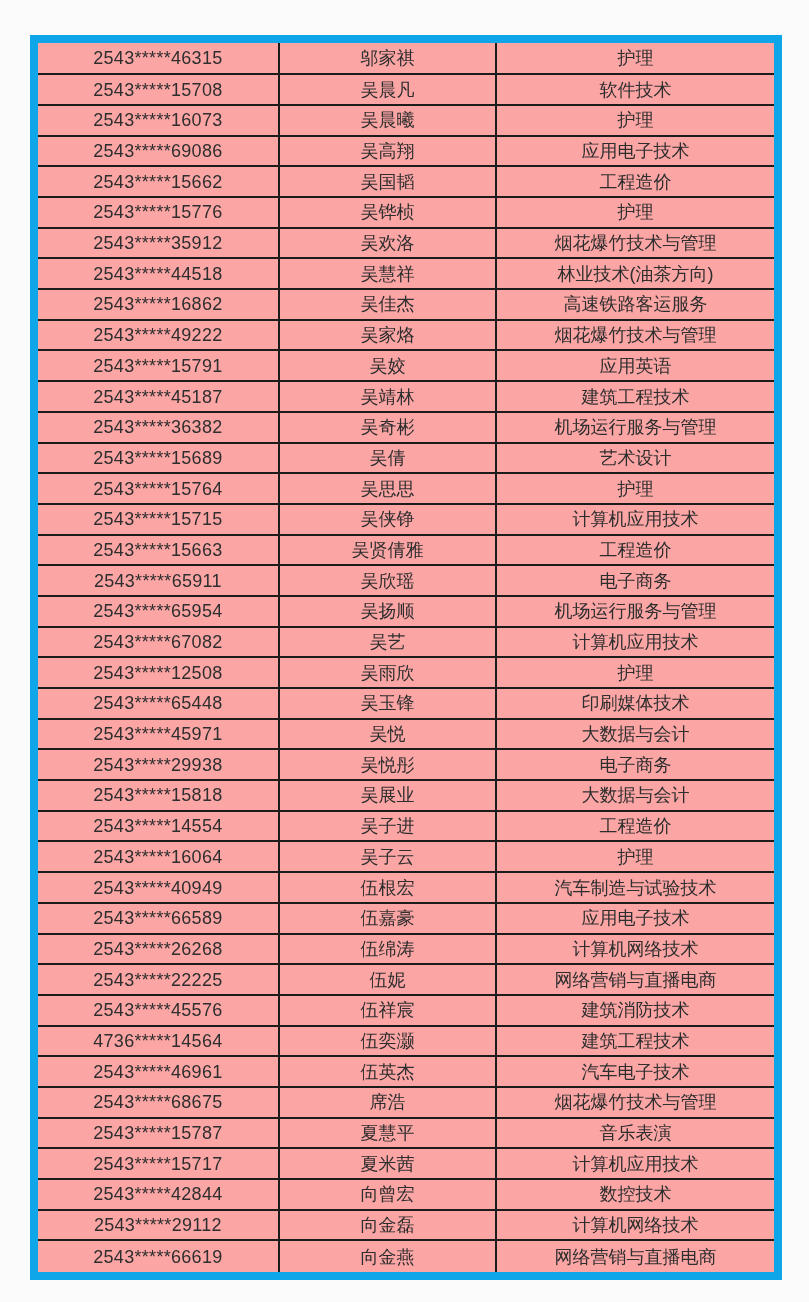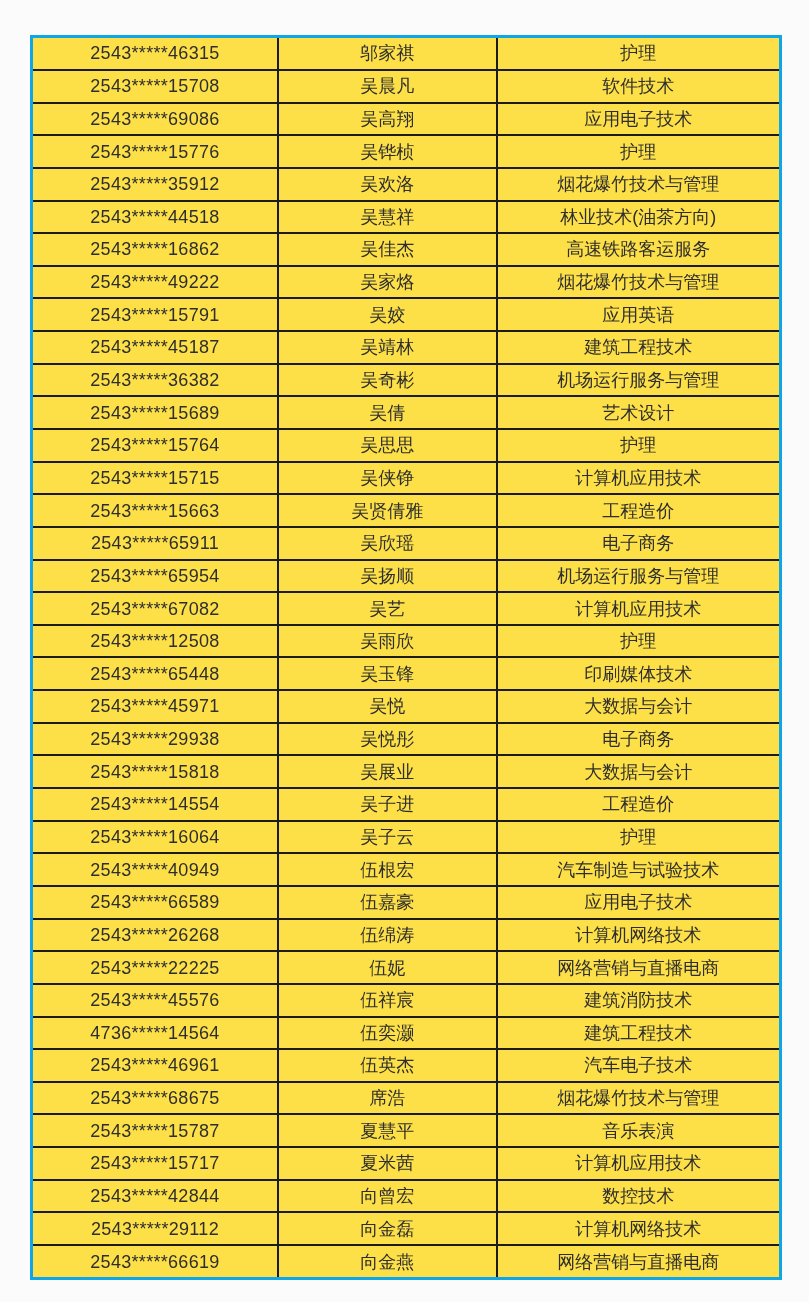--- a/index.html
+++ b/index.html
@@ -16,22 +16,22 @@
     overflow: hidden;
   }
   table.list-table {
     position: absolute;
     left: 30px;
     top: 35px;
     width: 752px;
     height: 1245px;
     border-collapse: collapse;
     table-layout: fixed;
-    background: #fde047;
-    border: 3px solid #0ea5e9;
+    background: #fca5a5;
+    border: 8px solid #0ea5e9;
   }
   table.list-table td {
     border: 2px solid #1c1c1c;
     text-align: center;
     vertical-align: middle;
     color: #2e2e2e;
     font-size: 18px;
     line-height: 1;
     white-space: nowrap;
     overflow: hidden;
@@ -60,23 +60,33 @@
           <td class="cell-id">2543*****46315</td>
           <td class="cell-name">邬家祺</td>
           <td class="cell-major">护理</td>
         </tr>
         <tr>
           <td class="cell-id">2543*****15708</td>
           <td class="cell-name">吴晨凡</td>
           <td class="cell-major">软件技术</td>
         </tr>
         <tr>
+          <td class="cell-id">2543*****16073</td>
+          <td class="cell-name">吴晨曦</td>
+          <td class="cell-major">护理</td>
+        </tr>
+        <tr>
           <td class="cell-id">2543*****69086</td>
           <td class="cell-name">吴高翔</td>
           <td class="cell-major">应用电子技术</td>
+        </tr>
+        <tr>
+          <td class="cell-id">2543*****15662</td>
+          <td class="cell-name">吴国韬</td>
+          <td class="cell-major">工程造价</td>
         </tr>
         <tr>
           <td class="cell-id">2543*****15776</td>
           <td class="cell-name">吴铧桢</td>
           <td class="cell-major">护理</td>
         </tr>
         <tr>
           <td class="cell-id">2543*****35912</td>
           <td class="cell-name">吴欢洛</td>
           <td class="cell-major">烟花爆竹技术与管理</td>

